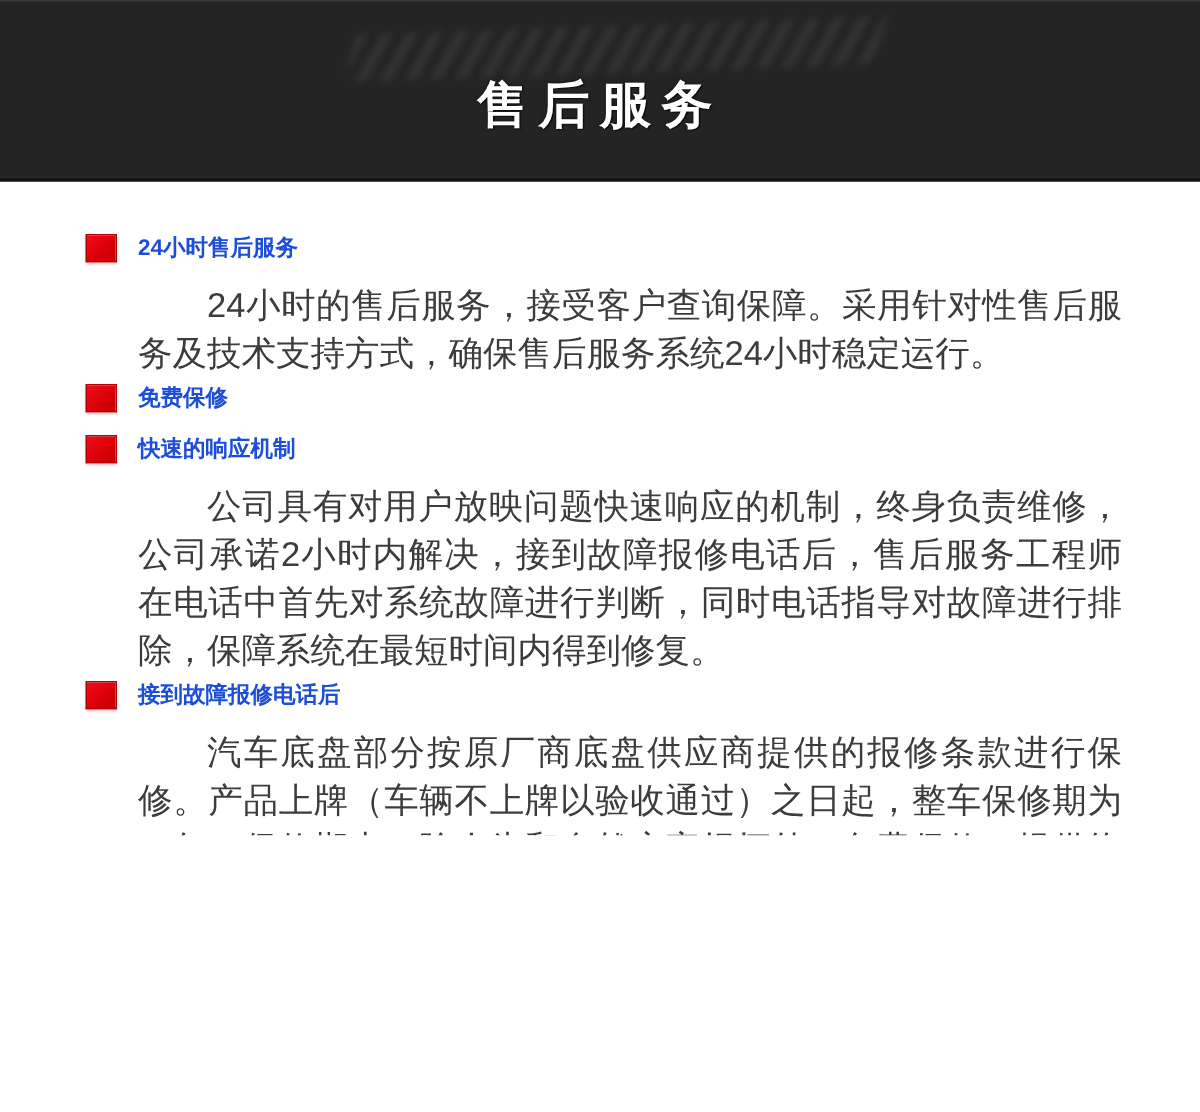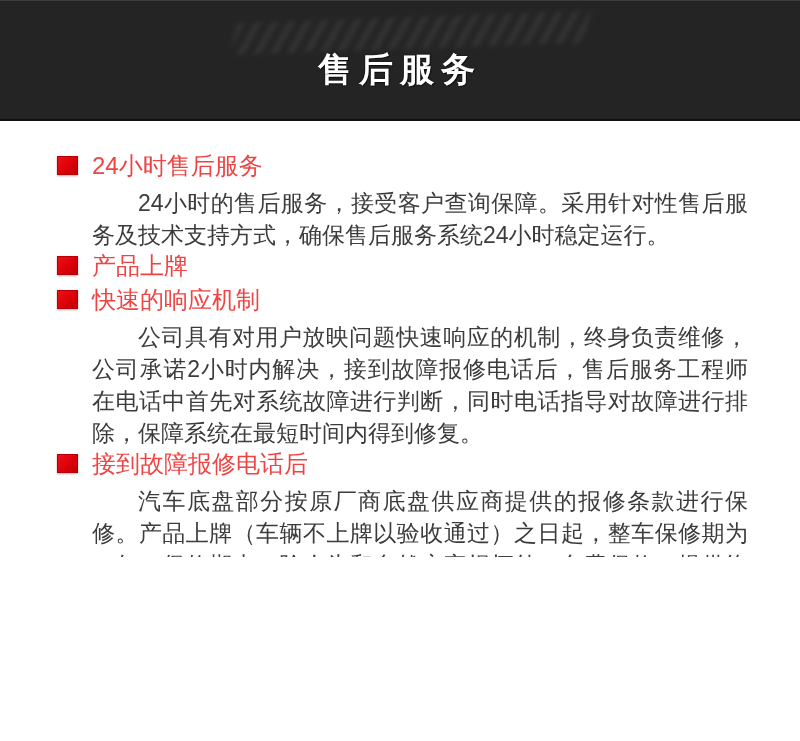--- a/index.html
+++ b/index.html
@@ -51,24 +51,24 @@
     filter: blur(2.5px);
     pointer-events: none;
   }
 
   
   .content {
     padding: 30px 52px 20px 92px;
   }
   .section-heading {
     position: relative;
-    font-size: 24px;
+    font-size: 15px;
     line-height: 26px;
-    font-weight: normal;
-    color: #ef4444;
+    font-weight: bold;
+    color: #1d4ed8;
     margin: 2px 0 8px 0;
   }
   .bullet {
     position: absolute;
     left: -35px;
     top: 3px;
     width: 21px;
     height: 19px;
     background: linear-gradient(135deg, #ef1018 0%, #dc0008 55%, #c00006 100%);
     border: 1px solid #b40006;
@@ -99,21 +99,21 @@
     <h2 class="section-heading">
       <span class="bullet"></span>
       <span class="heading-text">24小时售后服务</span>
     </h2>
     <p class="section-paragraph">24小时的售后服务，接受客户查询保障。采用针对性售后服务及技术支持方式，确保售后服务系统24小时稳定运行。</p>
   </section>
 
   <section class="service-section">
     <h2 class="section-heading">
       <span class="bullet"></span>
-      <span class="heading-text">产品上牌</span>
+      <span class="heading-text">免费保修</span>
     </h2>
   </section>
 
   <section class="service-section">
     <h2 class="section-heading">
       <span class="bullet"></span>
       <span class="heading-text">快速的响应机制</span>
     </h2>
     <p class="section-paragraph">公司具有对用户放映问题快速响应的机制，终身负责维修，公司承诺2小时内解决，接到故障报修电话后，售后服务工程师在电话中首先对系统故障进行判断，同时电话指导对故障进行排除，保障系统在最短时间内得到修复。</p>
   </section>

